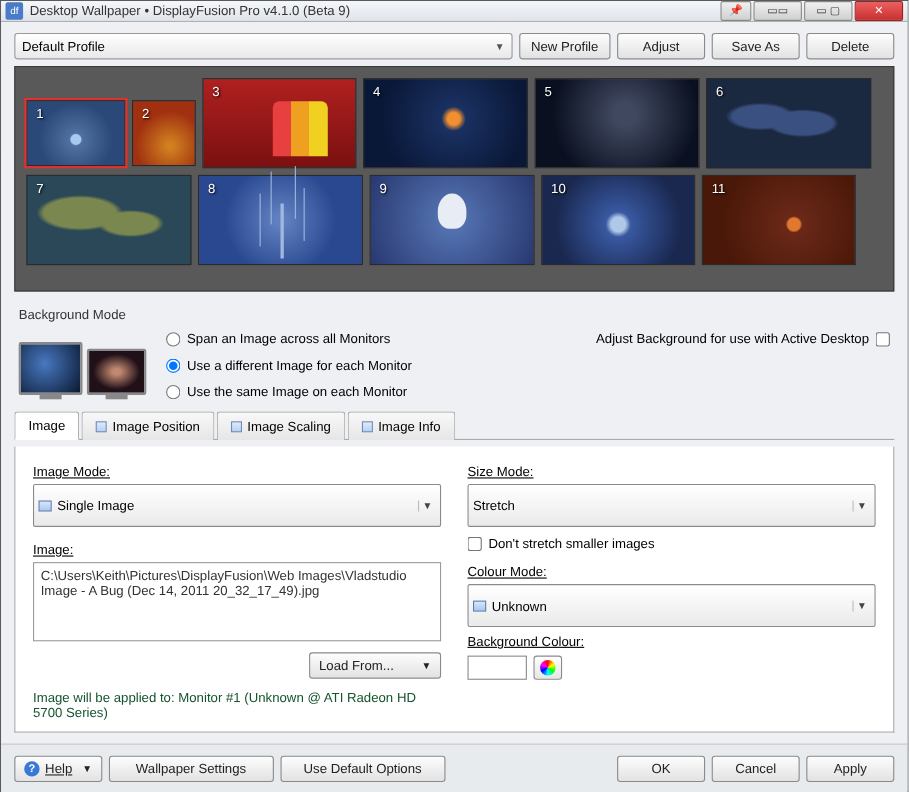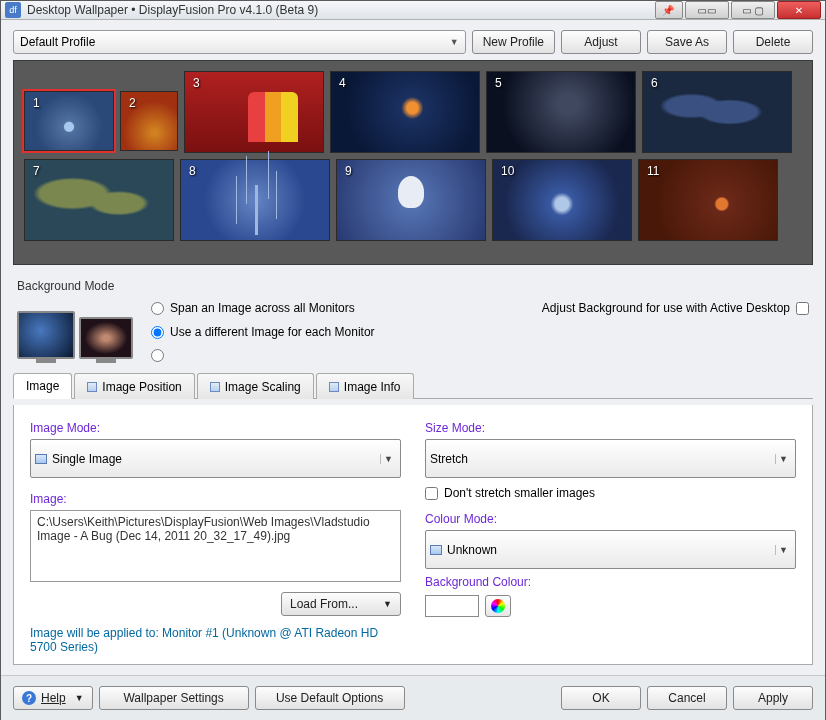--- a/index.html
+++ b/index.html
@@ -57,29 +57,29 @@
 .adjust-row { margin-left:auto; display:flex; align-items:center; gap:6px; padding-top:2px; }
 .adjust-row input { cursor:pointer; }
 
 .tabs { display:flex; border-bottom:1px solid #aaa; margin-top:4px; }
 .tab { padding:5px 12px; border:1px solid #aaa; border-bottom:none; background:linear-gradient(#f8f8f8,#e6e6e6); margin-right:2px; border-radius:3px 3px 0 0; cursor:pointer; display:flex; align-items:center; gap:5px; position:relative; top:1px; }
 .tab.active { background:#fff; border-bottom:1px solid #fff; }
 .tab .sq { width:10px; height:10px; border:1px solid #6a8ac0; background:linear-gradient(#e0ecf8,#b8d0f0); }
 
 .tab-panel { background:#fff; border:1px solid #aaa; border-top:none; padding:14px 16px 10px 16px; display:flex; gap:24px; flex:1; min-height:0; }
 .col { flex:1; display:flex; flex-direction:column; gap:4px; }
-.field-label { color:#6d28d9; margin-top:2px; }
+.field-label { color:#000000; margin-top:2px;text-decoration:underline; }
 .combo { height:39px; border:1px solid #8a8a8a; background:linear-gradient(#fff,#eaeaea); border-radius:2px; display:flex; align-items:center; padding:0 4px; justify-content:space-between; cursor:pointer; }
 .combo .ic { width:12px;height:10px;border:1px solid #5a7ab0;background:linear-gradient(#d8e8f8,#a8c8f0); margin-right:5px;}
 .combo .txt { flex:1; }
 .combo .arrow { width:16px; text-align:center; font-size:9px; color:#444; border-left:1px solid #bbb; }
 .textarea { border:1px solid #9a9a9a; background:#fff; height:72px; padding:4px 6px; color:#333; overflow:hidden; }
 .load-row { display:flex; justify-content:flex-end; margin-top:6px; }
 .load-btn { min-width:120px; display:flex; justify-content:space-between; padding:0 8px; }
-.status-line { color:#0369a1; margin-top:6px; }
+.status-line { color:#14532d; margin-top:6px; }
 .check-row { display:flex; align-items:center; gap:6px; margin:4px 0 6px 0; }
 .color-row { display:flex; gap:6px; align-items:center; margin-top:2px; }
 .swatch { width:54px; height:22px; border:1px solid #8a8a8a; background:#fff; cursor:pointer; }
 .picker { width:26px; height:22px; border:1px solid #8a8a8a; background:linear-gradient(#fff,#e6e6e6); border-radius:3px; display:flex; align-items:center; justify-content:center; cursor:pointer; }
 .picker .wheel { width:14px;height:14px;border-radius:50%; background: conic-gradient(red,yellow,lime,cyan,blue,magenta,red); }
 
 .footer { display:flex; gap:6px; padding:10px 12px; border-top:1px solid #c8c8c8; background:#e8ebee; align-items:center; }
 .footer .spacer { flex:1; }
 .help-btn { min-width:70px; display:flex; gap:5px; align-items:center; padding:0 8px; }
 .help-btn .q { width:14px;height:14px;border-radius:50%;background:#3a78d8;color:#fff;display:flex;align-items:center;justify-content:center;font-size:10px;font-weight:bold; }
@@ -161,20 +161,21 @@
           <label class="radio-row">
             <input type="radio" name="bgm" style="">
             <span>Span an Image across all Monitors</span>
           </label>
           <label class="radio-row">
             <input type="radio" name="bgm" checked="" style="">
             <span>Use a different Image for each Monitor</span>
           </label>
           <label class="radio-row">
             <input type="radio" name="bgm" style="">
+            <span>Use the same Image on each Monitor</span>
           </label>
         </div>
         <label class="adjust-row">
           <span>Adjust Background for use with Active Desktop</span>
           <input type="checkbox" style="">
         </label>
       </div>
     </div>
 
     <div class="tabs">

